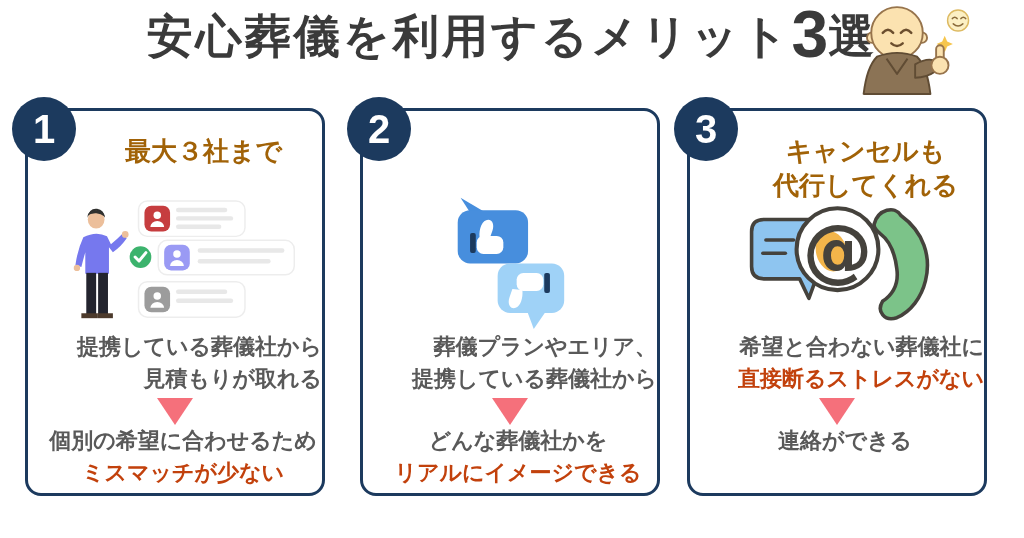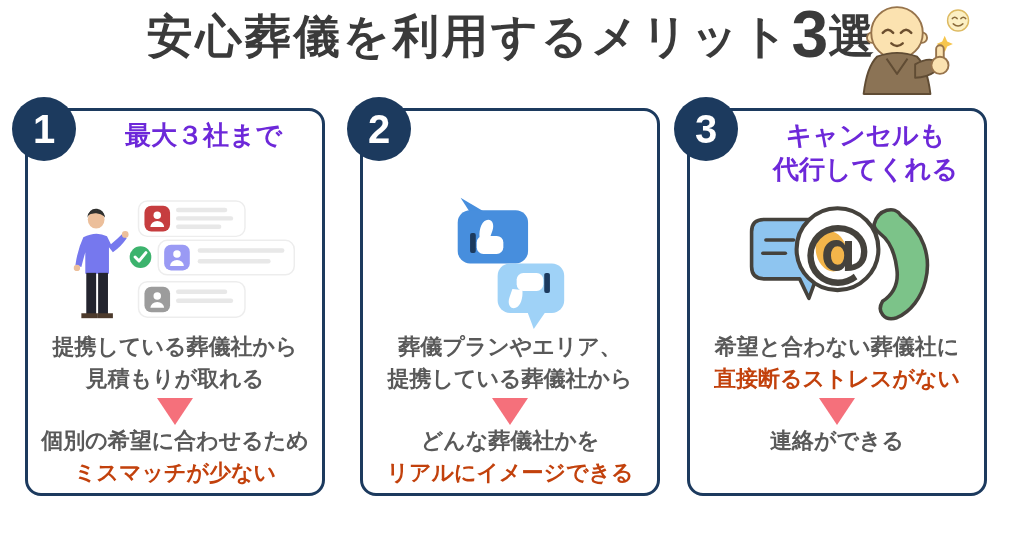--- a/index.html
+++ b/index.html
@@ -30,37 +30,37 @@
   }
   .card1{left:25px;} .card2{left:360px;} .card3{left:687px;}
 
   .badge{
     position:absolute;left:-16px;top:-14px;width:64px;height:64px;border-radius:50%;
     background:#1c3a5e;color:#ffffff;font-size:40px;font-weight:bold;
     display:flex;align-items:center;justify-content:center;line-height:1;
   }
 
   .heading{
-    position:absolute;top:7px;left:63px;right:6px;margin:0;
-    text-align:center;font-size:26px;line-height:34px;font-weight:bold;color:#6d28d9;
+    position:absolute;top:7px;left:63px;right:6px;margin:16px;
+    text-align:center;font-size:26px;line-height:34px;font-weight:bold;color:#a16207;
   }
   .heading span{display:block;white-space:nowrap;}
 
   .illus{
     position:absolute;top:82px;left:0;width:100%;height:138px;
     display:flex;align-items:center;justify-content:center;
   }
   .illus svg{display:block;}
 
   .body-top,.body-bottom{
     position:absolute;left:0;width:100%;text-align:center;
     font-size:22px;line-height:32px;font-weight:bold;color:#595959;
   }
-  .body-top{top:220px;}
-  .body-bottom{top:314px;}
+  .body-top{top:220px;text-align:right;}
+  .body-bottom{top:314px;padding-left:8px;}
   .body-top div,.body-bottom div{white-space:nowrap;}
   .pink{color:#c2410c;}
 
   .tri{
     position:absolute;top:287px;left:50%;transform:translateX(-50%);
     width:0;height:0;
     border-left:18px solid transparent;border-right:18px solid transparent;
     border-top:27px solid #f5707b;
   }
 </style>

